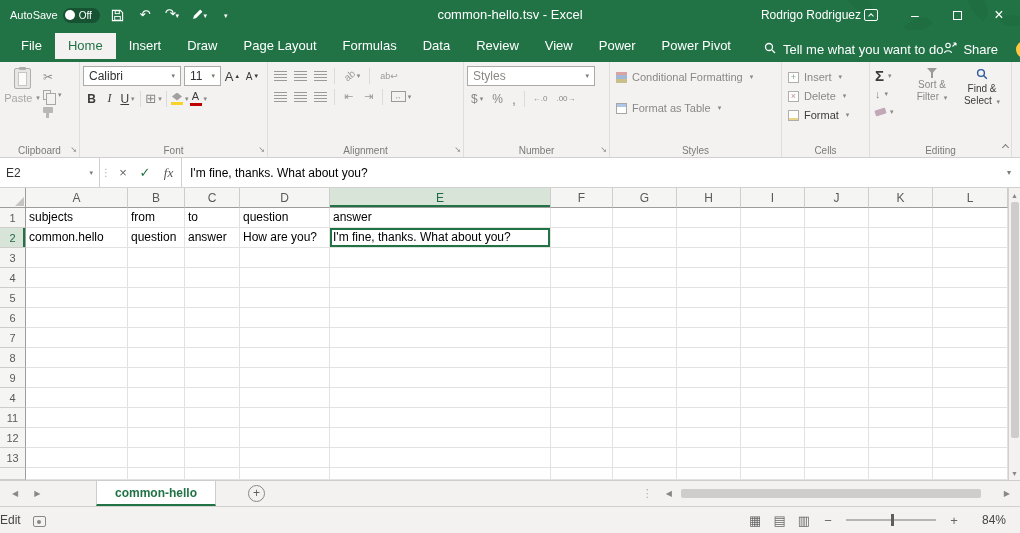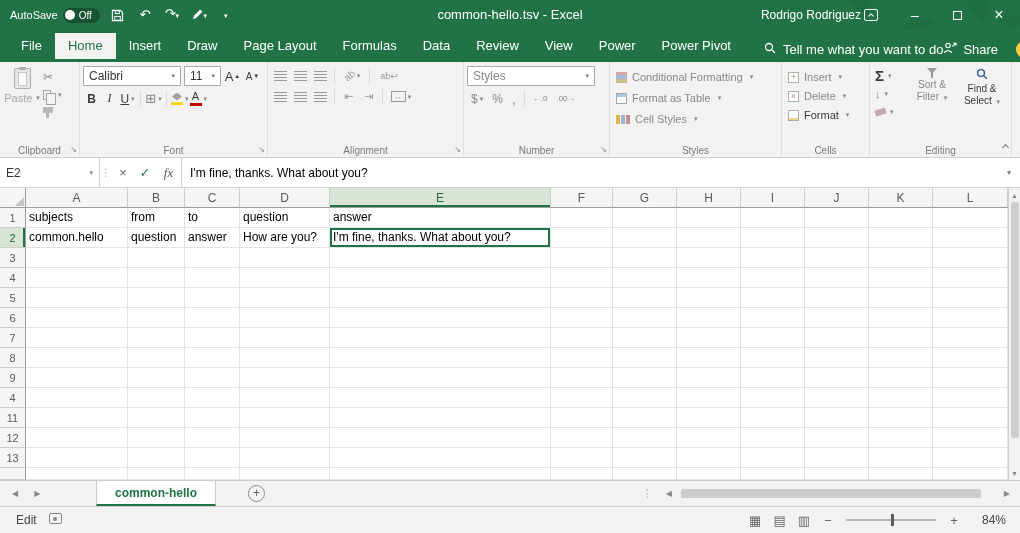--- a/index.html
+++ b/index.html
@@ -130,21 +130,21 @@
   .sheet-tab{background:#fff;border-left:1px solid #cfcdcb;border-right:1px solid #cfcdcb;border-bottom:2px solid #217346;display:flex;align-items:center;padding:0 18px;font-size:12px;font-weight:bold;color:#217346}
   .new-sheet{width:17px;height:17px;border:1px solid #8a8886;border-radius:50%;color:#605e5c;font-size:12px;line-height:15px;text-align:center;align-self:center;margin-left:32px}
   .sb-right{margin-left:auto;display:flex;align-items:center;gap:7px;padding-right:10px}
   .splitter{color:#b0aeac;font-size:11px;margin-right:6px}
   .hs-btn{color:#8a8886;font-size:8px}
   .hs-track{width:318px;height:12px;background:#f3f2f1;display:flex;align-items:center}
   .hs-thumb{width:300px;height:9px;background:#cfcdcb;border-radius:2px;margin-left:2px}
 
   
   .statusbar{position:absolute;top:506px;left:0;right:0;height:27px;background:#f3f2f1;border-top:1px solid #d2d0ce;display:flex;align-items:center;font-size:12px;color:#444}
-  .sb-left{display:flex;align-items:flex-start;padding-left:16px;gap:12px}
+  .sb-left{display:flex;align-items:flex-end;gap:12px}
   .macro-ic{width:13px;height:11px;border:1px solid #8a8886;border-radius:2px;position:relative}
   .macro-ic::after{content:'';position:absolute;left:3px;top:3px;width:4px;height:4px;background:#8a8886;border-radius:50%}
   .stat-right{margin-left:auto;display:flex;align-items:center;gap:12px;padding-right:14px}
   .view-ic{font-size:13px;color:#666}
   .zoom-out,.zoom-in{font-size:13px;color:#666;width:12px;text-align:center}
   .z-track{width:90px;height:2px;background:#b8b6b4;position:relative}
   .z-thumb{position:absolute;left:50%;top:-5px;width:3px;height:12px;background:#605e5c}
   .zoom-label{min-width:34px;text-align:right}
 </style>
 </head>
@@ -372,38 +372,29 @@
           <span class="vsep"></span>
           <span class="nbtn decsm">←.0</span>
           <span class="nbtn decsm">.00→</span>
         </div>
       </div>
       <div class="rg-label"><span>Number</span></div>
       <div class="launcher">↘</div>
     </div>
 
     <div class="rgroup" style="width:172px">
-      <div class="col" style="gap:3px;width:100%;padding-top:2px">
+      <div class="col" style="gap:13px;width:100%;padding-top:2px">
         <div class="srow">
             <span class="cf-ic"></span>
             <span>Conditional Formatting</span>
             <span class="ddg">▾</span>
           </div>
         <div class="srow">
             <span class="tbl-ic"></span>
             <span>Format as Table</span>
-            <span class="ddg">▾</span>
-          </div>
-        <div class="srow">
-            <span class="cs-ic">
-              <i style="background:#d9b84a"></i>
-              <i style="background:#9ab5d9"></i>
-              <i style="background:#c98b8b"></i>
-            </span>
-            <span>Cell Styles</span>
             <span class="ddg">▾</span>
           </div>
       </div>
       <div class="rg-label"><span>Styles</span></div>
     </div>
 
     <div class="rgroup" style="width:88px">
       <div class="col" style="gap:1px;width:100%;padding-top:2px">
         <div class="srow">
             <span class="cell-ic" style="color:#7fa87f">+</span>

